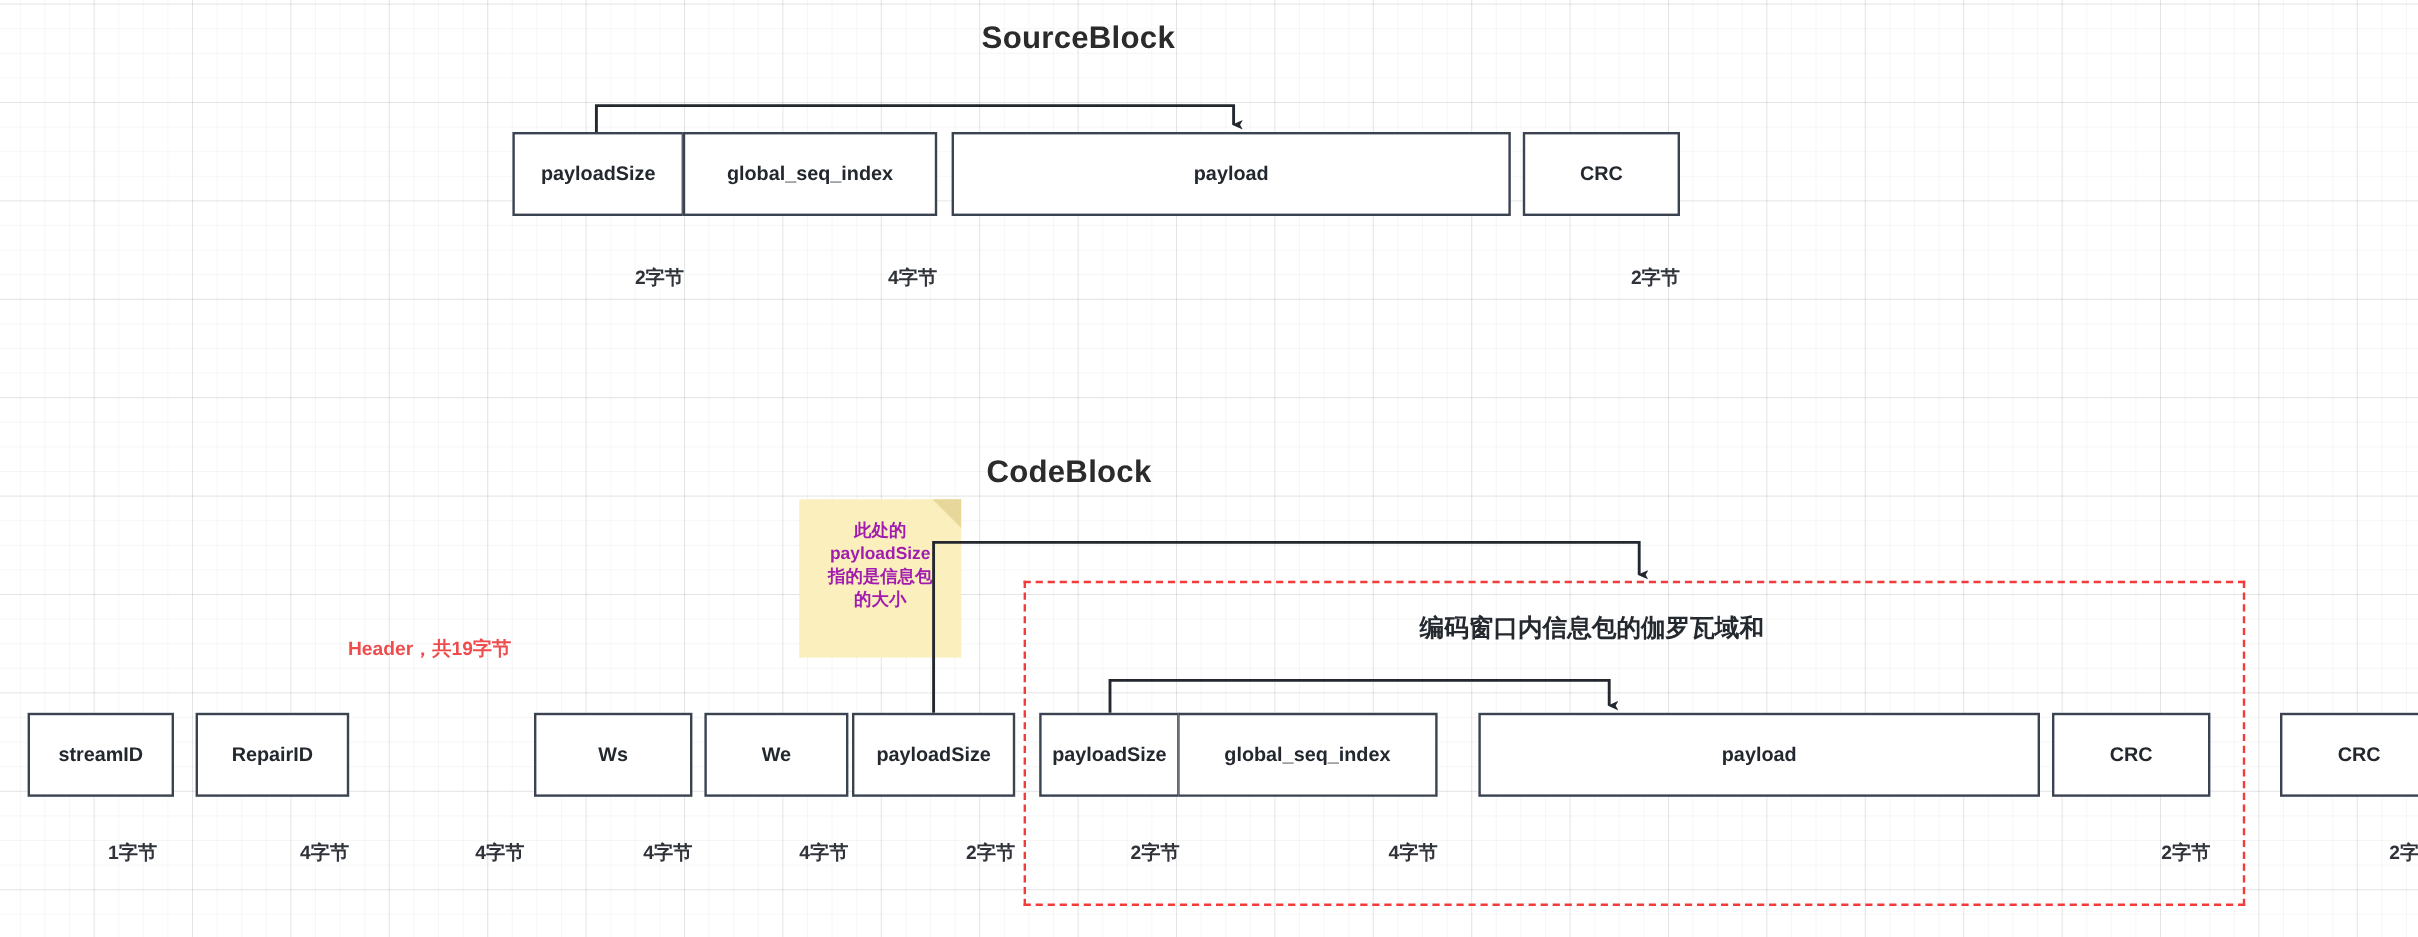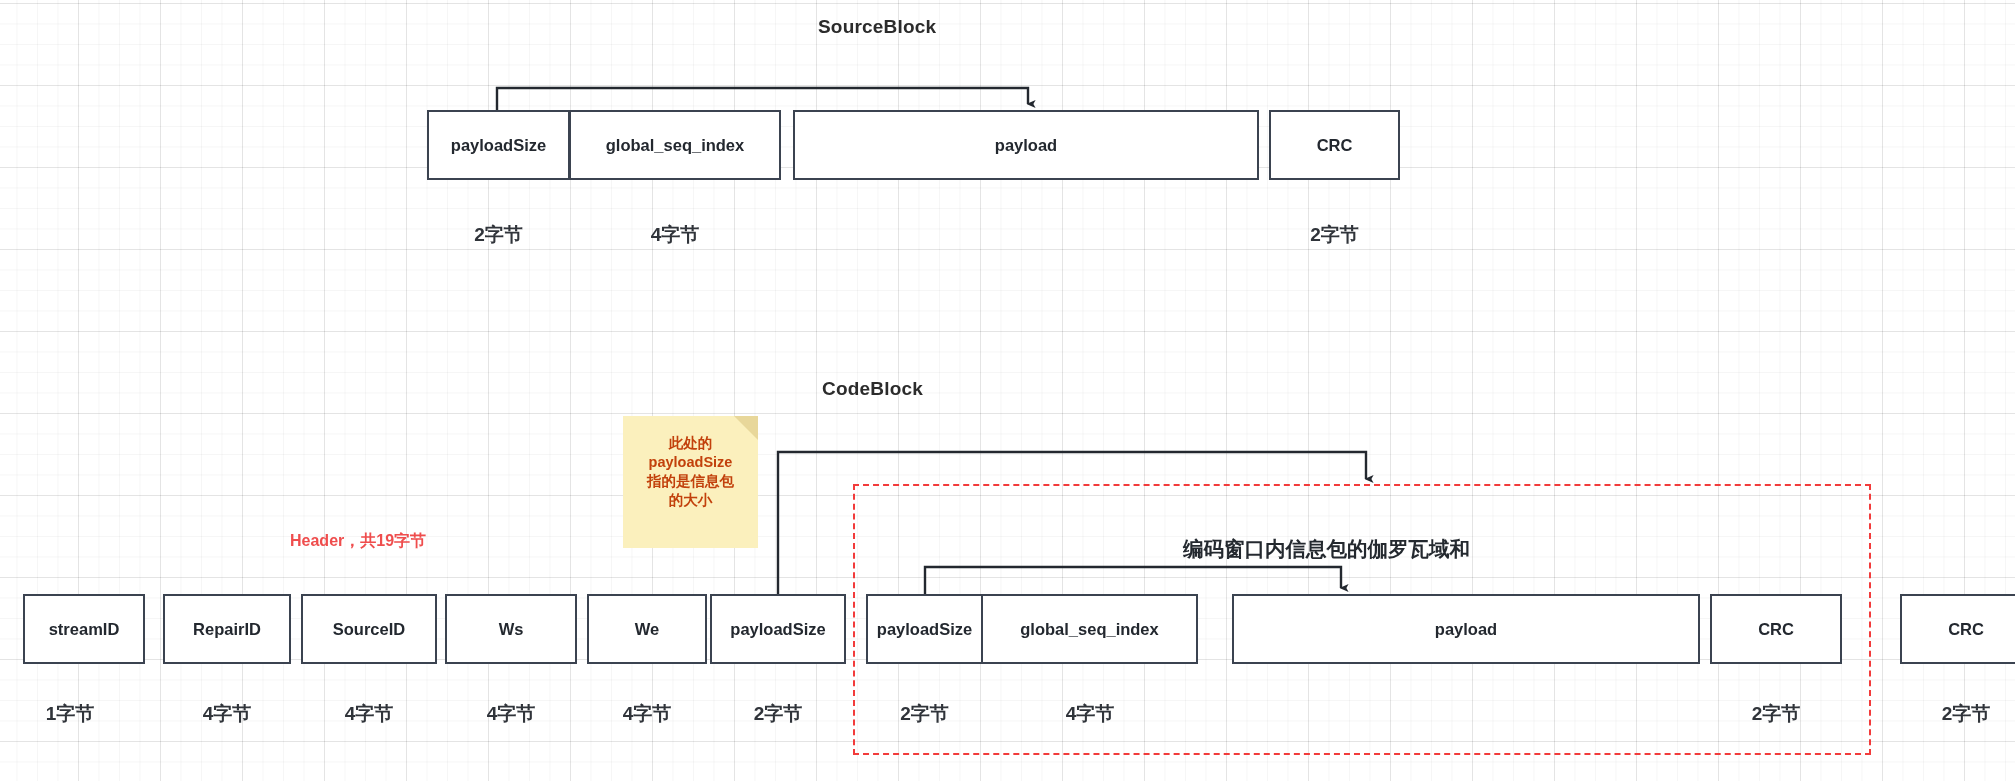--- a/index.html
+++ b/index.html
@@ -30,21 +30,21 @@
       20.5px 20.5px,
       20.5px 20.5px;
     background-position: -4px 3px, -4px 3px, -4px 3px, -4px 3px;
   }
 
   
   .section-title {
     position: absolute;
     font-weight: bold;
     color: #2b2b2b;
-    font-size: 19px;
+    font-size: 26px;
     letter-spacing: 0.2px;
     white-space: nowrap;
   }
 
   
   .fbox {
     position: absolute;
     box-sizing: border-box;
     border: 2.2px solid #3b4350;
     background: #ffffff;
@@ -56,25 +56,25 @@
     font-size: 16.5px;
     white-space: nowrap;
   }
   .fbox.thin-sep {
     border-left-width: 1.6px;
   }
 
   
   .bytelabel {
     position: absolute;
-    font-size: 19px;
+    font-size: 16px;
     font-weight: bold;
     color: #30343a;
     white-space: nowrap;
-    text-align: center;
+    text-align: right;
   }
 
   
   .red-note {
     position: absolute;
     color: #ef4d4d;
     font-weight: bold;
     font-size: 16px;
     white-space: nowrap;
   }
@@ -92,30 +92,31 @@
     font-size: 20.5px;
     font-weight: bold;
     color: #24292f;
     white-space: nowrap;
   }
 
   
   .sticky {
     position: absolute;
     background: #fbf0bd;
-    color: #c2410c;
+    color: #a21caf;
     font-weight: bold;
     font-size: 14.5px;
     line-height: 1.30;
     text-align: center;
     display: flex;
     align-items: center;
     justify-content: center;
     padding: 4px 6px 24px 6px;
     box-sizing: border-box;
+    margin-left: 43px;
   }
   .sticky .fold {
     position: absolute;
     top: 0;
     right: 0;
     width: 0;
     height: 0;
     border-left: 24px solid transparent;
     border-top: 24px solid #e8d79a;
   }
@@ -162,27 +163,26 @@
     <div class="lines">
       <div>此处的</div>
       <div>payloadSize</div>
       <div>指的是信息包</div>
       <div>的大小</div>
     </div>
   </div>
 
   <div class="dashed-region" style="left:853px; top:484px; width:1018px; height:271px;"></div>
 
-  <div class="region-title" style="left:1183px; top:509px;margin-top:26px;">编码窗口内信息包的伽罗瓦域和</div>
+  <div class="region-title" style="left:1183px; top:509px;">编码窗口内信息包的伽罗瓦域和</div>
 
   <div class="fbox" style="left:163px; top:594px; width:128px; height:70px;">RepairID</div>
 
   <div class="fbox" style="left:23px; top:594px; width:122px; height:70px;">streamID</div>
 
-  <div class="fbox" style="left:301px; top:594px; width:136px; height:70px;">SourceID</div>
 
   <div class="fbox" style="left:445px; top:594px; width:132px; height:70px;">Ws</div>
 
   <div class="fbox" style="left:587px; top:594px; width:120px; height:70px;">We</div>
 
   <div class="fbox" style="left:710px; top:594px; width:136px; height:70px;">payloadSize</div>
 
   <div class="fbox" style="left:866px; top:594px; width:117px; height:70px;">payloadSize</div>
 
   <div class="fbox thin-sep" style="left:982px; top:594px; width:216px; height:70px;">global_seq_index</div>

